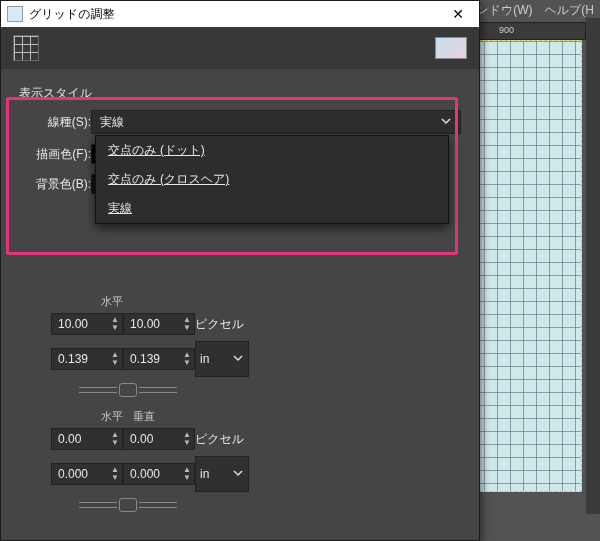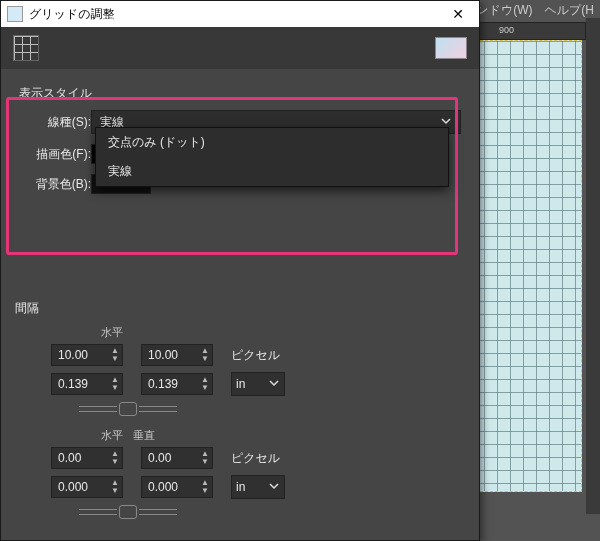--- a/index.html
+++ b/index.html
@@ -36,26 +36,26 @@
   .sect-lbl { font-size:12px; margin:6px 0 8px 0; }
   .row { display:flex; align-items:center; margin-bottom:10px; }
   .row-lbl { width:72px; text-align:right; font-size:12px; white-space:nowrap; }
   .select { flex:1; height:24px; background:#2d2d2d; border:1px solid #222; display:flex; align-items:center; padding:0 8px; position:relative; }
   .chev { margin-left:auto; }
   .chev svg { width:12px; height:12px; }
   .highlight { position:absolute; border:3px solid #e4357a; border-radius:3px; pointer-events:none; }
 
   .swatch { width:60px; height:20px; background:#000; border:1px solid #222; }
   .sub-cols { display:flex; gap:10px; padding-left:32px; font-size:11px; color:#ccc; margin-bottom:4px;text-align:right; }
-  .spin-row { display:flex; align-items:center; gap:18px; padding-left:32px; margin-bottom:6px; }
+  .spin-row { display:flex; align-items:center; gap:0; padding-left:32px; margin-bottom:6px; }
   .spin { width:72px; height:22px; background:#303030; border:1px solid #222; display:flex; align-items:center; padding:0 2px 0 6px; }
   .spin-val { flex:1; }
   .spin-btns { display:flex; flex-direction:column; margin-left:auto; }
   .spin-btns span { width:10px; height:8px; font-size:8px; line-height:7px; text-align:center; color:#bbb; }
-  .unit-sel { width:54px; height:24px; background:#303030; border:1px solid #222; display:flex; align-items:center; padding:0 4px; }
+  .unit-sel { width:54px; height:36px; background:#303030; border:1px solid #222; display:flex; align-items:center; padding:0 4px; }
   .link-bar { display:flex; align-items:center; padding-left:60px; margin:2px 0 12px 0; color:#aaa; }
   .link-bar .seg { width:38px; height:6px; border-top:1px solid #888; border-bottom:1px solid #888; }
   .link-ico { width:18px; height:14px; border:1px solid #888; border-radius:3px; margin:0 2px; }
 
   .dropdown { position:absolute; background:#2d2d2d; border:1px solid #111; box-shadow:0 4px 10px rgba(0,0,0,.6); }
   .dropdown .opt { padding:6px 12px; font-size:12px; }
 </style>
 </head>
 <body>
 
@@ -106,28 +106,28 @@
       <div class="row-lbl">描画色(F):</div>
       <div class="swatch"></div>
     </div>
     <div class="row">
       <div class="row-lbl">背景色(B):</div>
       <div class="swatch" style="background:#111"></div>
     </div>
 
     <div class="highlight" style="left:5px; top:28px; width:452px; height:158px;"></div>
 
-    <div class="dropdown" style="left:94px; top:58px; width:354px;">
+    <div class="dropdown" style="left:94px; top:66px; width:354px;text-decoration:underline;">
       <div class="opt">交点のみ (ドット)</div>
+      <div class="opt">交点のみ (クロスヘア)</div>
       <div class="opt">実線</div>
     </div>
 
     <div style="height:90px"></div>
 
-    <div class="sect-lbl" style="margin-left:-4px">間隔</div>
     <div class="sub-cols">
       <span style="width:72px">水平</span>
       <span></span>
     </div>
     <div class="spin-row">
       <div class="spin">
           <span class="spin-val">10.00</span>
           <span class="spin-btns">
             <span>▲</span>
             <span>▼</span>

